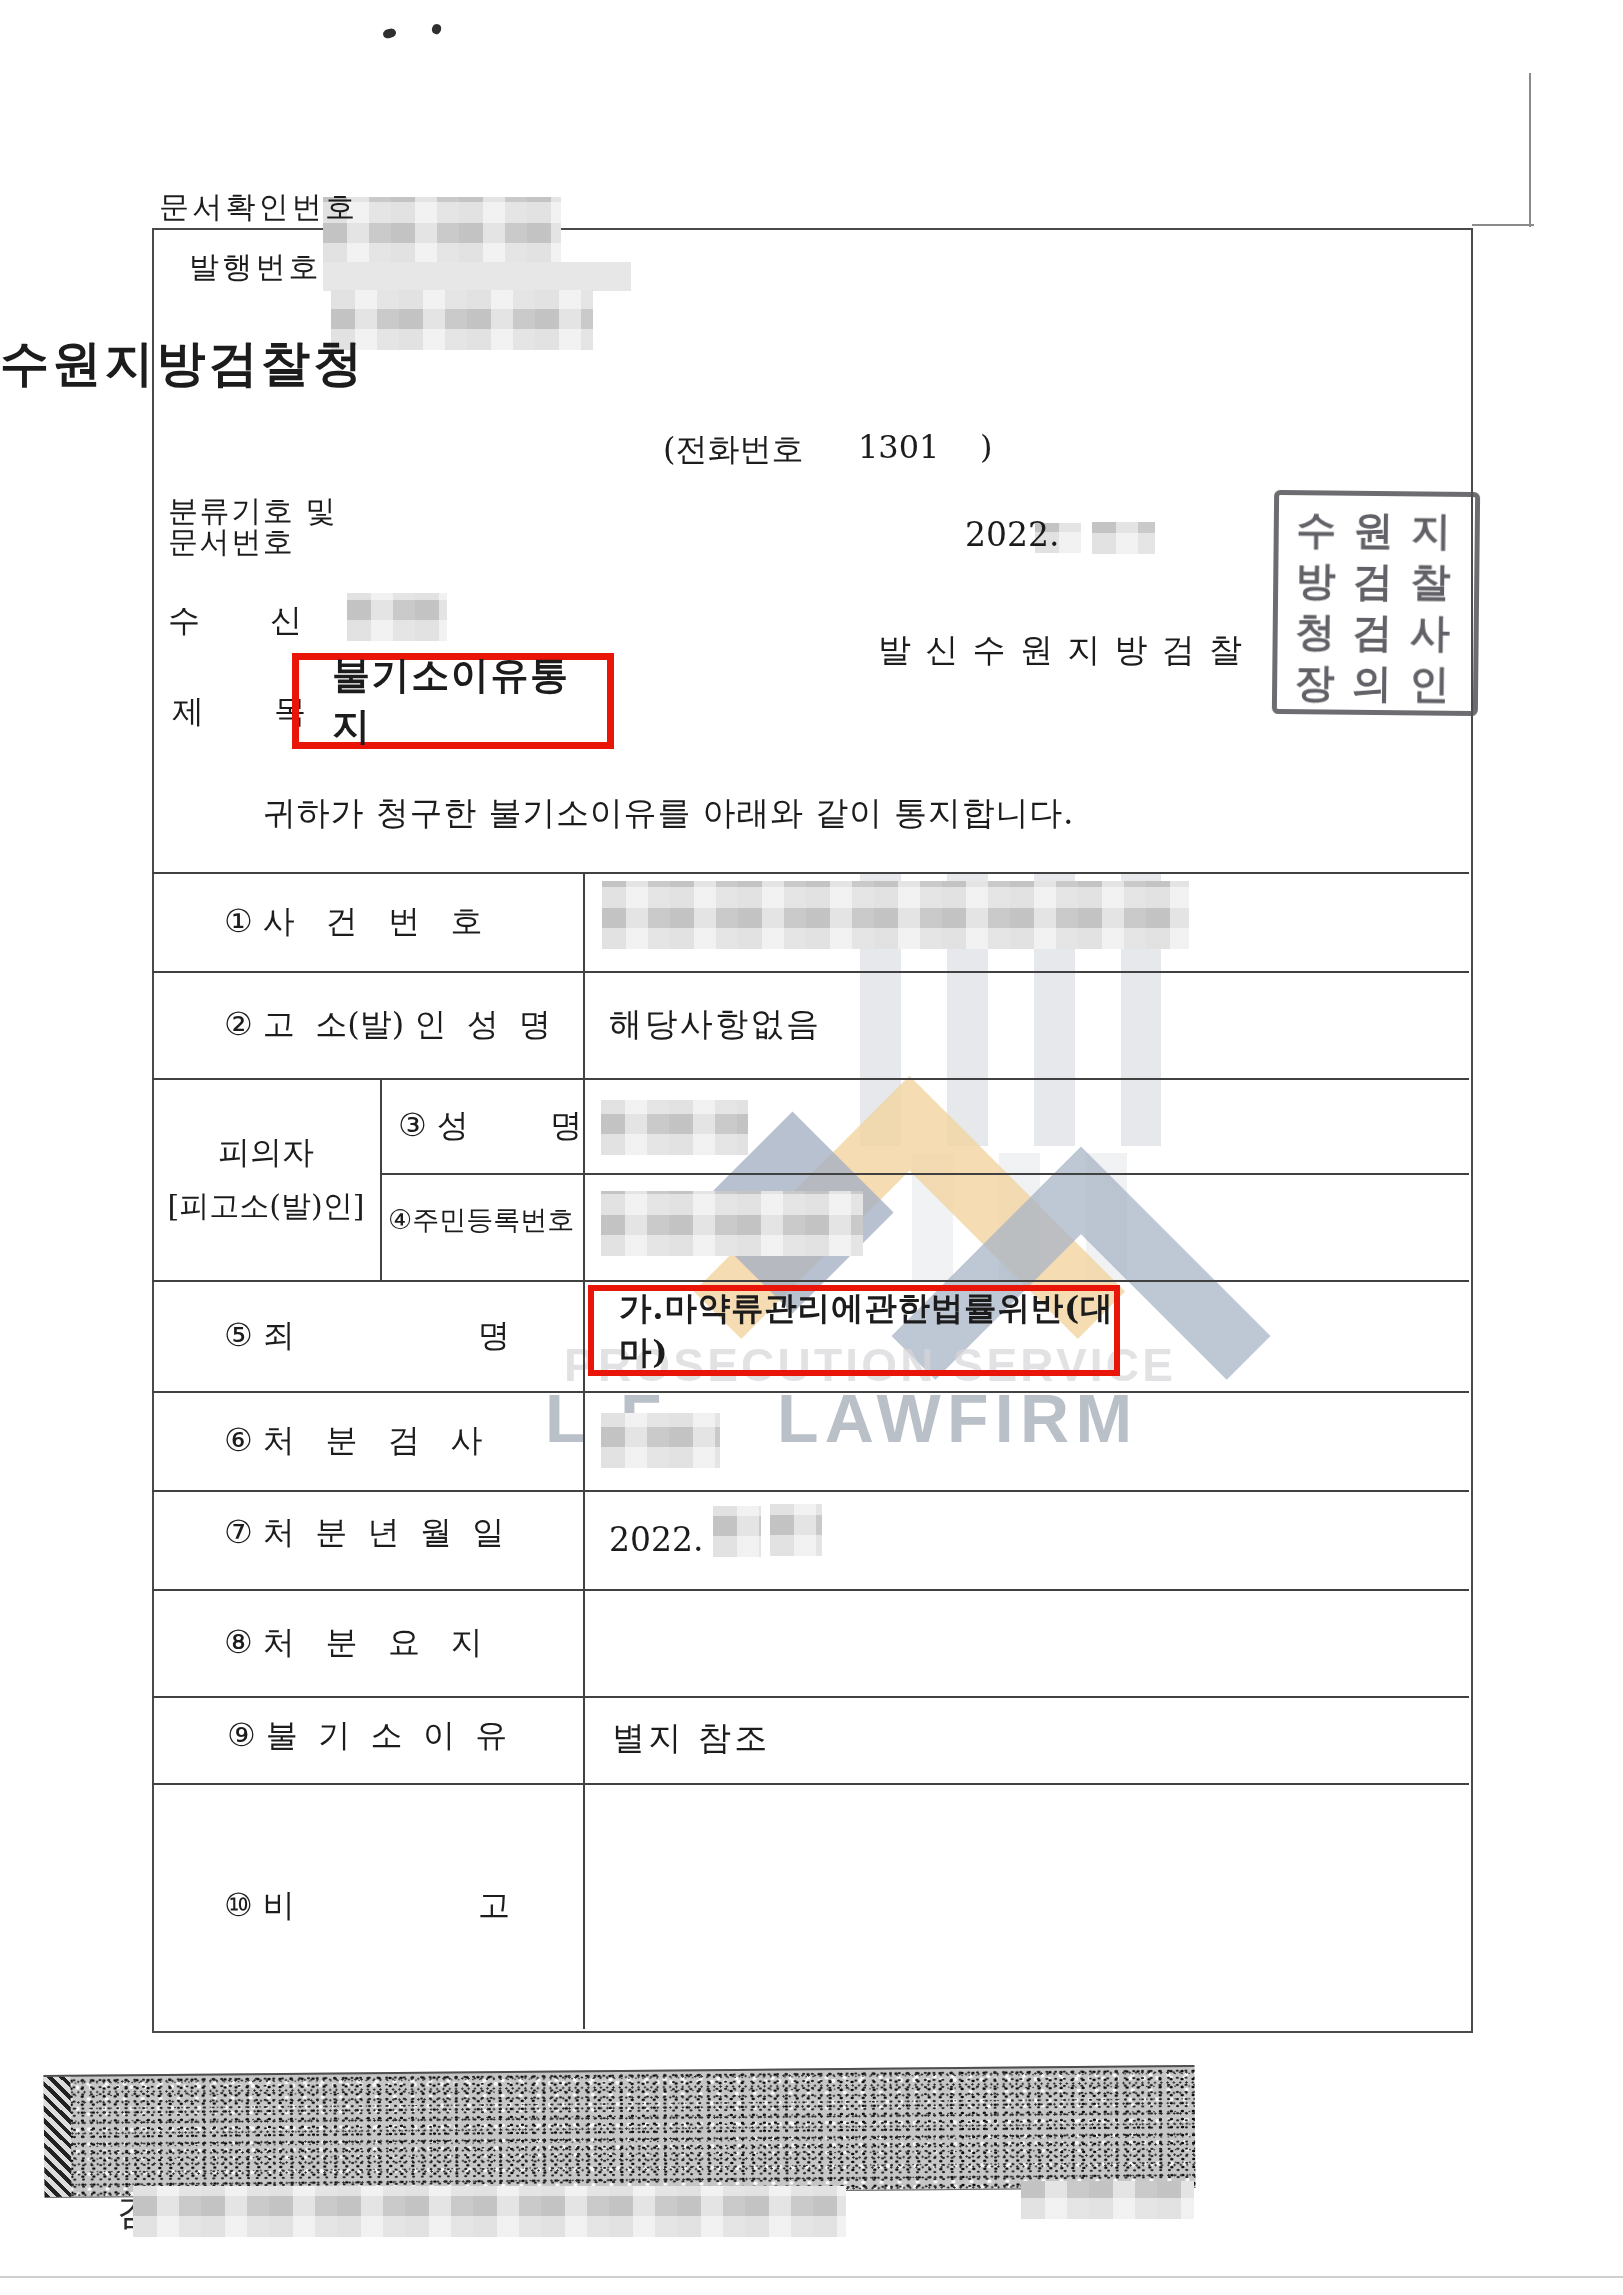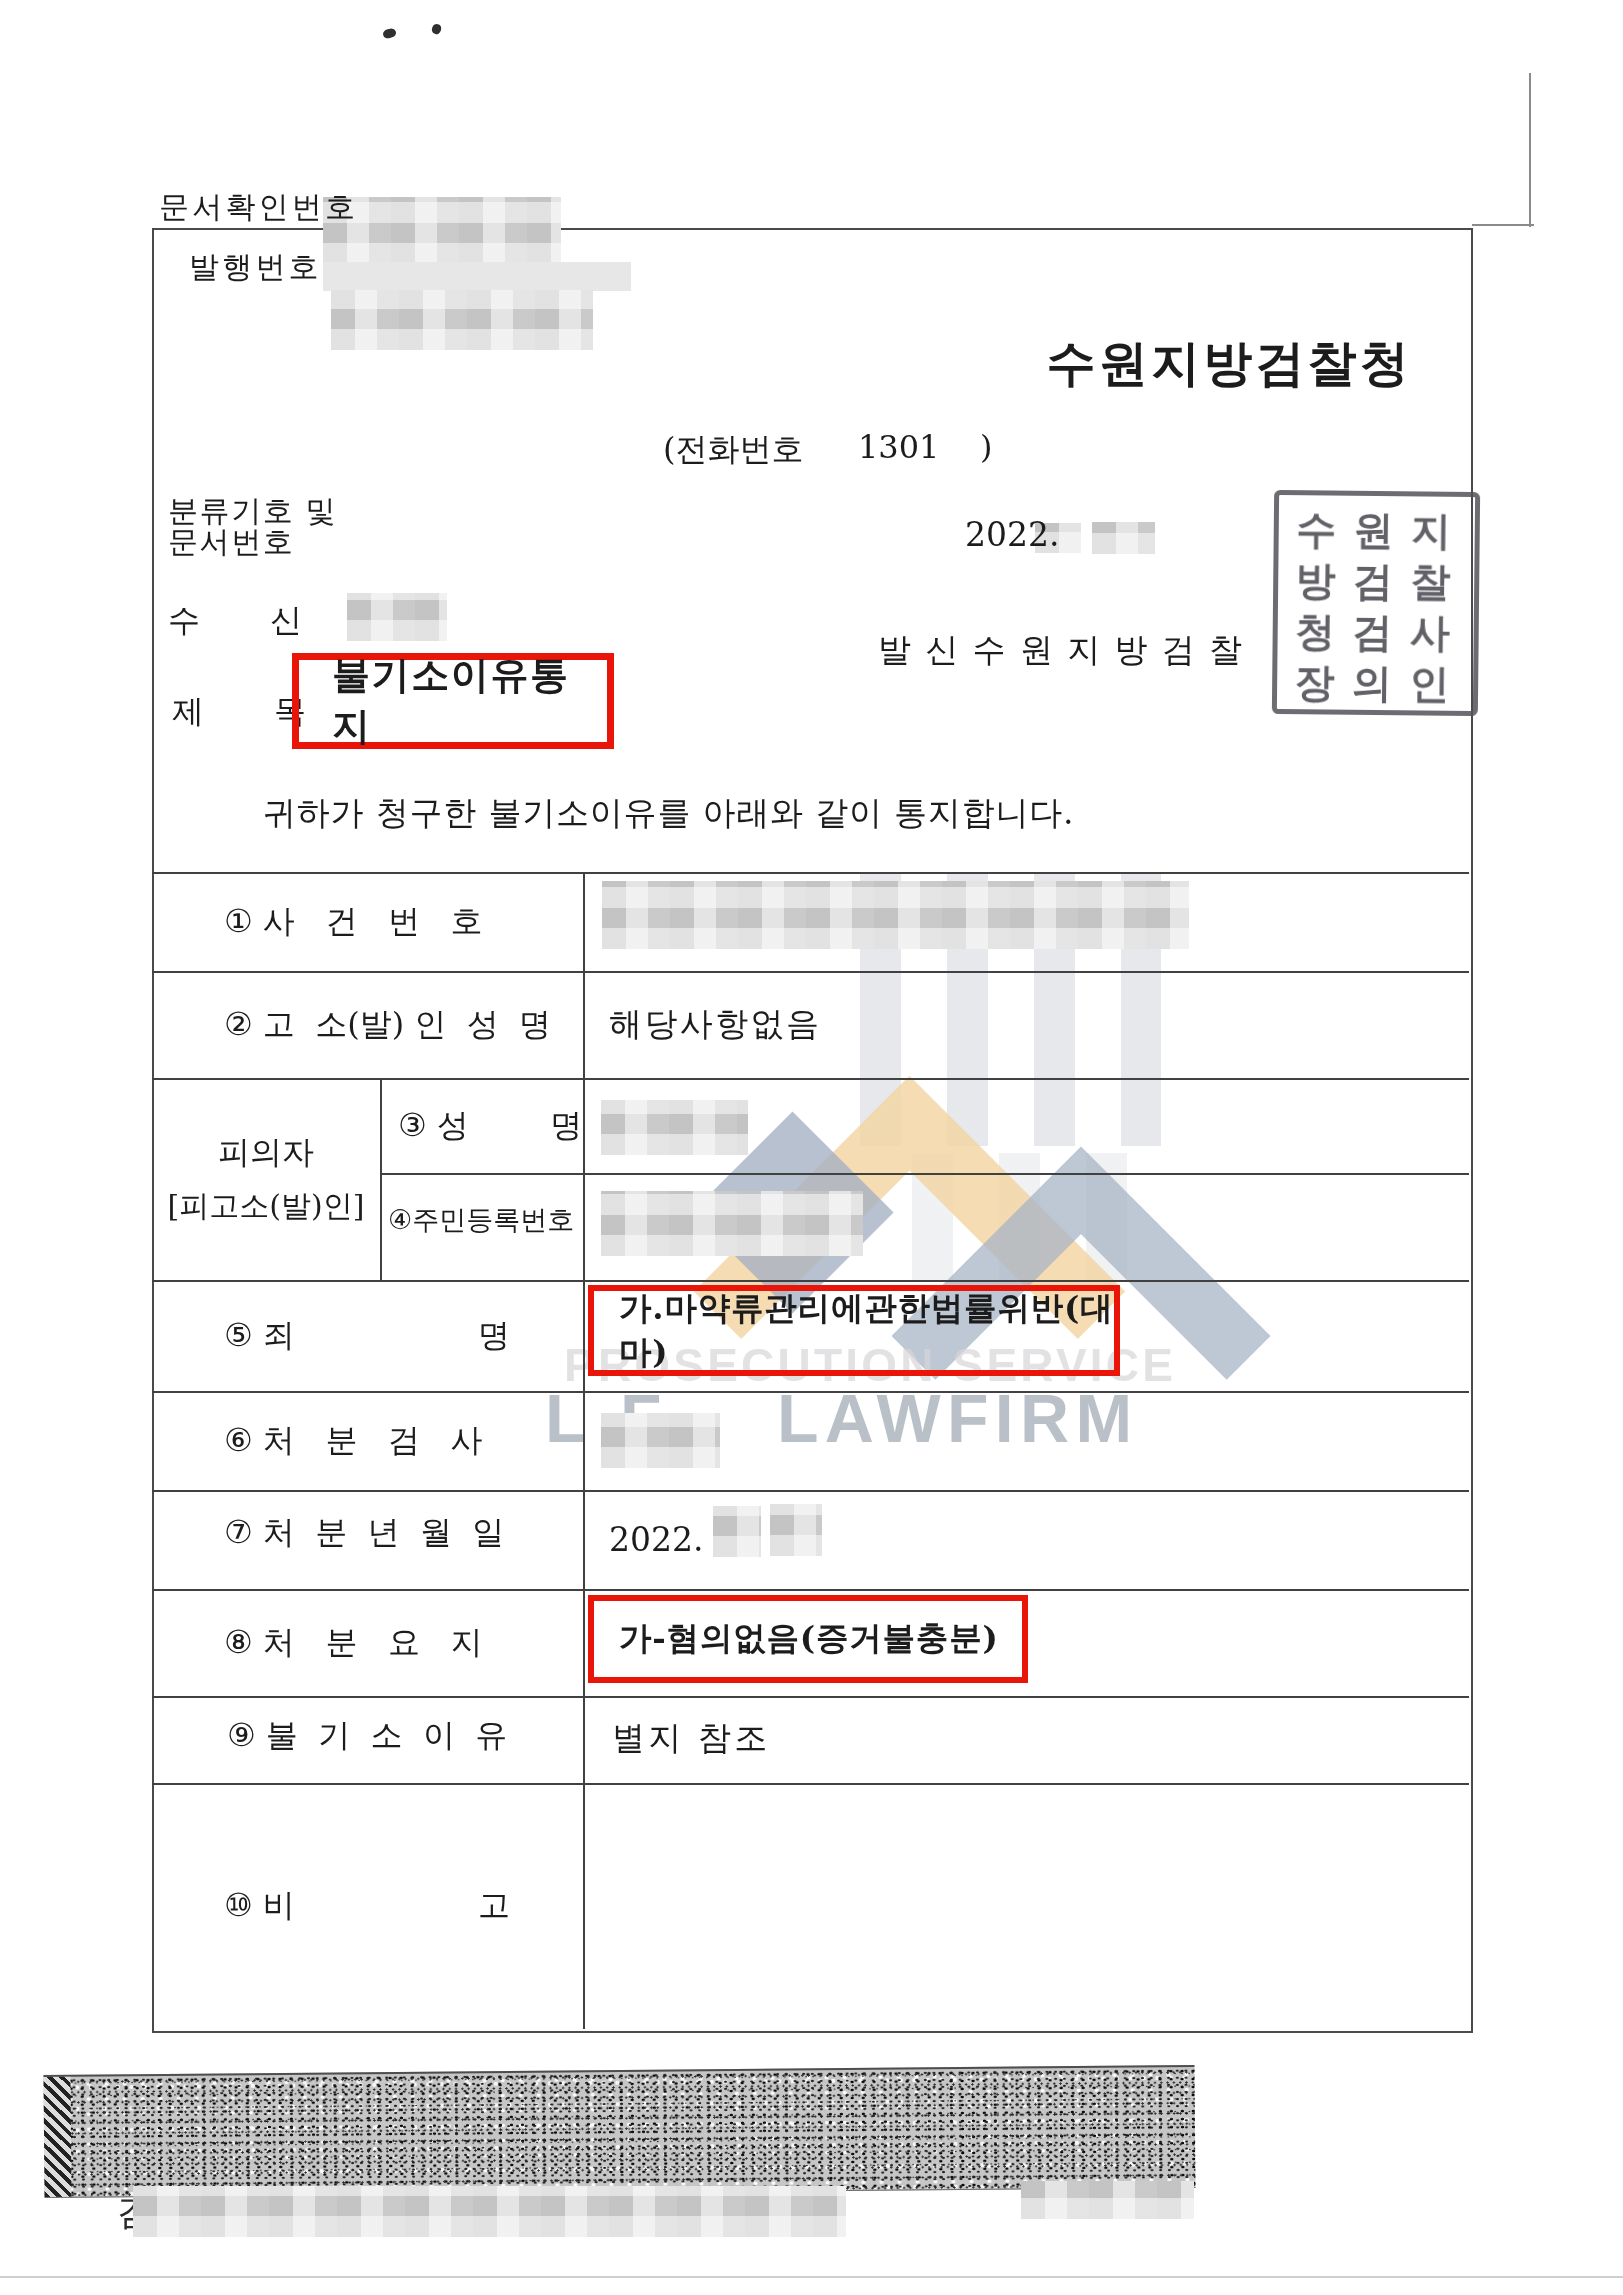--- a/index.html
+++ b/index.html
@@ -23,21 +23,21 @@
         repeating-linear-gradient(0deg, rgba(255,255,255,.5) 0 20.6px, rgba(0,0,0,0) 20.6px 41px),
         repeating-linear-gradient(90deg, rgba(110,110,110,.20) 0 24px, rgba(255,255,255,.30) 24px 46px, rgba(90,90,90,.12) 46px 68px);}
   .px-light{background:#e7e7e7;}
 
   
   .hline{position:absolute;background:#414141;height:1.6px;z-index:3;}
   .vline{position:absolute;background:#414141;width:1.6px;z-index:3;}
 
   
   .hlabel{position:absolute;font-size:30px;letter-spacing:3.2px;z-index:5;}
-  .title{position:absolute;left:0;top:331px;width:1412px;text-align:right;
+  .title{position:absolute;left:0;top:331px;width:1412px;text-align:left;
          font-size:49px;font-weight:600;letter-spacing:3.2px;z-index:5;}
   .phone{position:absolute;top:428px;font-size:32px;z-index:5;}
   .tlabel{position:absolute;display:flex;align-items:center;font-size:32px;z-index:5;}
   .tvalue{position:absolute;display:flex;align-items:center;font-size:33px;z-index:5;}
 
   
   .redbox{position:absolute;border:7.1px solid #ea1509;z-index:6;display:flex;align-items:center;background:transparent;}
 
   
   .stamp{position:absolute;left:1273px;top:491px;width:206px;height:224px;box-sizing:border-box;
@@ -170,23 +170,20 @@
 
   <div class="tlabel pre" style="left:224px;top:1391px;height:99px;">⑥ 처   분   검   사</div>
   <div class="px" style="left:601px;top:1413px;width:119px;height:55px;"></div>
 
   <div class="tlabel pre" style="left:224px;top:1490px;height:85px;">⑦ 처  분  년  월  일</div>
   <div class="tvalue" style="left:609px;top:1490px;height:99px;">2022.</div>
   <div class="px" style="left:713px;top:1506px;width:48px;height:51px;"></div>
   <div class="px" style="left:770px;top:1504px;width:52px;height:52px;"></div>
 
   <div class="tlabel pre" style="left:224px;top:1589px;height:107px;">⑧ 처   분   요   지</div>
-  <div class="redbox" style="left:588px;top:1595px;width:428px;height:76px;border-width:6.3px;">
-    <span style="padding-left:25px;font-size:32.5px;font-weight:600;letter-spacing:0.8px;">가-혐의없음(증거불충분)</span>
-  </div>
 
   <div class="tlabel pre" style="left:227px;top:1696px;height:79px;">⑨ 불  기  소  이  유</div>
   <div class="tvalue" style="left:612px;top:1696px;height:84px;letter-spacing:3.2px;">별지 참조</div>
 
   <div class="tlabel pre" style="left:224px;top:1783px;height:246px;">⑩ 비                  고</div>
 
   <div class="noise"></div>
   <div class="partialchar">검</div>
   <div class="px" style="left:133px;top:2186px;width:713px;height:51px;"></div>
   <div class="px" style="left:1021px;top:2181px;width:173px;height:38px;"></div>

